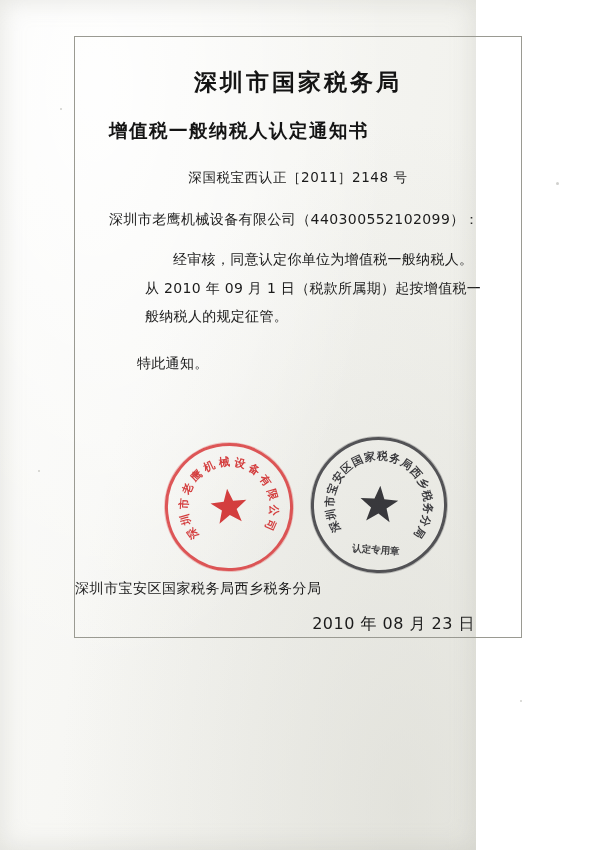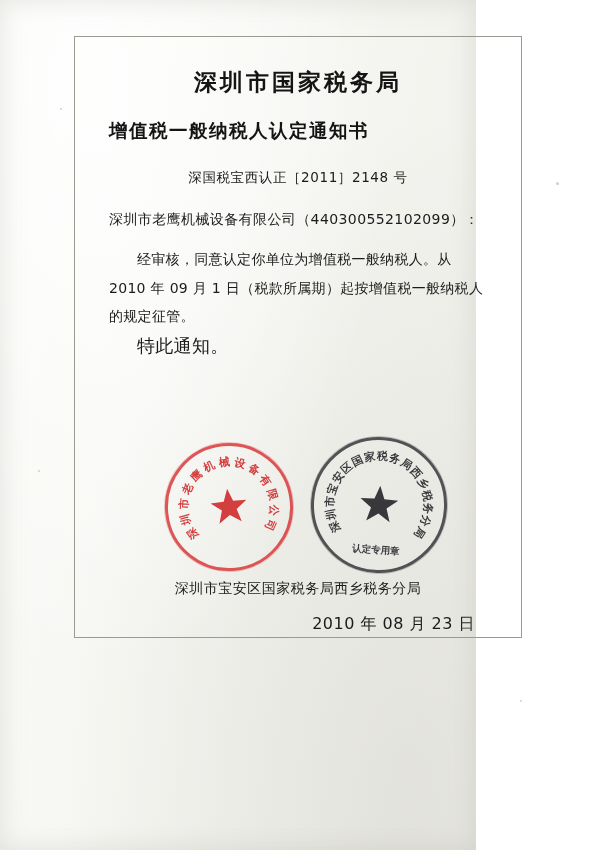--- a/index.html
+++ b/index.html
@@ -84,24 +84,25 @@
     color: #1b1b1b;
     letter-spacing: 0.4px;
   }
   .body-para {
     margin-top: 16px;
     font-size: 14px;
     line-height: 2.05;
     color: #1b1b1b;
     text-indent: 28px;
     letter-spacing: 0.3px;
+    margin-left: 36px;
   }
   .notice-line {
-    margin-top: 3px;
-    font-size: 18px;
+    margin-top: 24px;
+    font-size: 14px;
     color: #1b1b1b;
     text-indent: 28px;
     letter-spacing: 0.3px;
     font-family: Liberation Serif, serif;
   }
 
   
   .seal-area {
     position: absolute;
     left: 0;
@@ -169,21 +170,21 @@
     font-weight: bold;
   }
   .seal-red .seal-bottom-text { color: rgba(206, 30, 32, 0.9); }
   .seal-black .seal-bottom-text { color: rgba(25,25,30,0.9); }
 
   .issuer {
     position: absolute;
     left: 0;
     right: 0;
     top: 543px;
-    text-align: center;
+    text-align: left;
     font-size: 14px;
     color: #1b1b1b;
     letter-spacing: 0.5px;
   }
   .issue-date {
     position: absolute;
     right: 46px;
     top: 577px;
     font-size: 16px;
     color: #1b1b1b;

